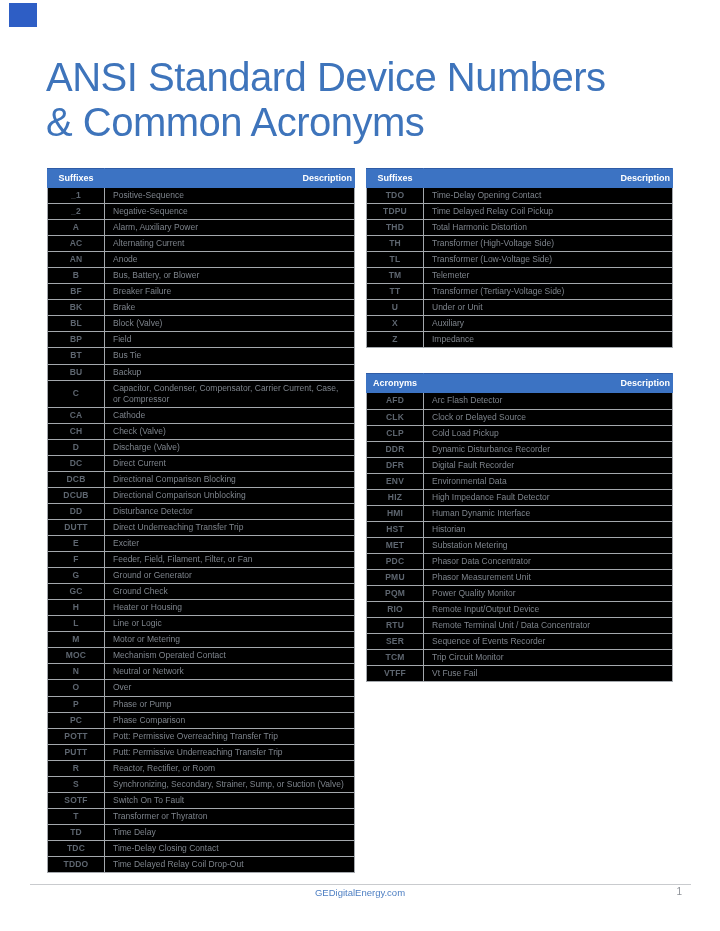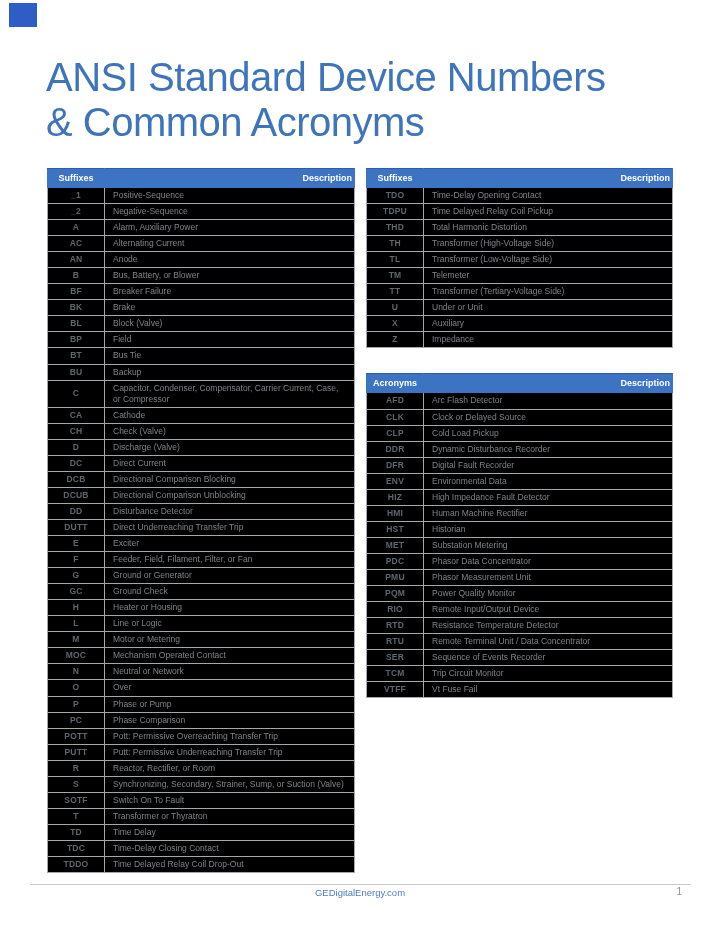--- a/index.html
+++ b/index.html
@@ -343,21 +343,21 @@
         <tr>
           <td class="code">ENV</td>
           <td class="desc">Environmental Data</td>
         </tr>
         <tr>
           <td class="code">HIZ</td>
           <td class="desc">High Impedance Fault Detector</td>
         </tr>
         <tr>
           <td class="code">HMI</td>
-          <td class="desc">Human Machine Rectifier</td>
+          <td class="desc">Human Dynamic Interface</td>
         </tr>
         <tr>
           <td class="code">HST</td>
           <td class="desc">Historian</td>
         </tr>
         <tr>
           <td class="code">MET</td>
           <td class="desc">Substation Metering</td>
         </tr>
         <tr>
@@ -368,24 +368,20 @@
           <td class="code">PMU</td>
           <td class="desc">Phasor Measurement Unit</td>
         </tr>
         <tr>
           <td class="code">PQM</td>
           <td class="desc">Power Quality Monitor</td>
         </tr>
         <tr>
           <td class="code">RIO</td>
           <td class="desc">Remote Input/Output Device</td>
-        </tr>
-        <tr>
-          <td class="code">RTD</td>
-          <td class="desc">Resistance Temperature Detector</td>
         </tr>
         <tr>
           <td class="code">RTU</td>
           <td class="desc">Remote Terminal Unit / Data Concentrator</td>
         </tr>
         <tr>
           <td class="code">SER</td>
           <td class="desc">Sequence of Events Recorder</td>
         </tr>
         <tr>

